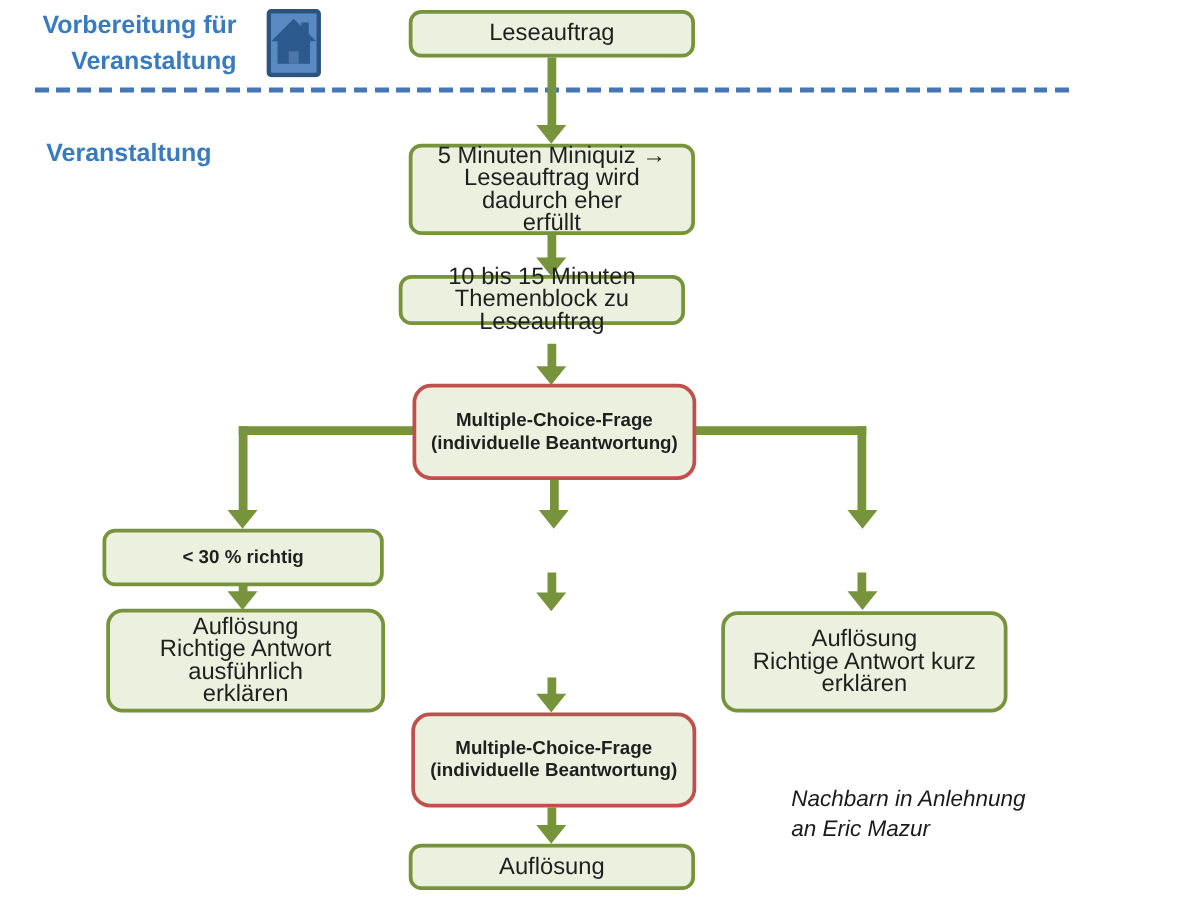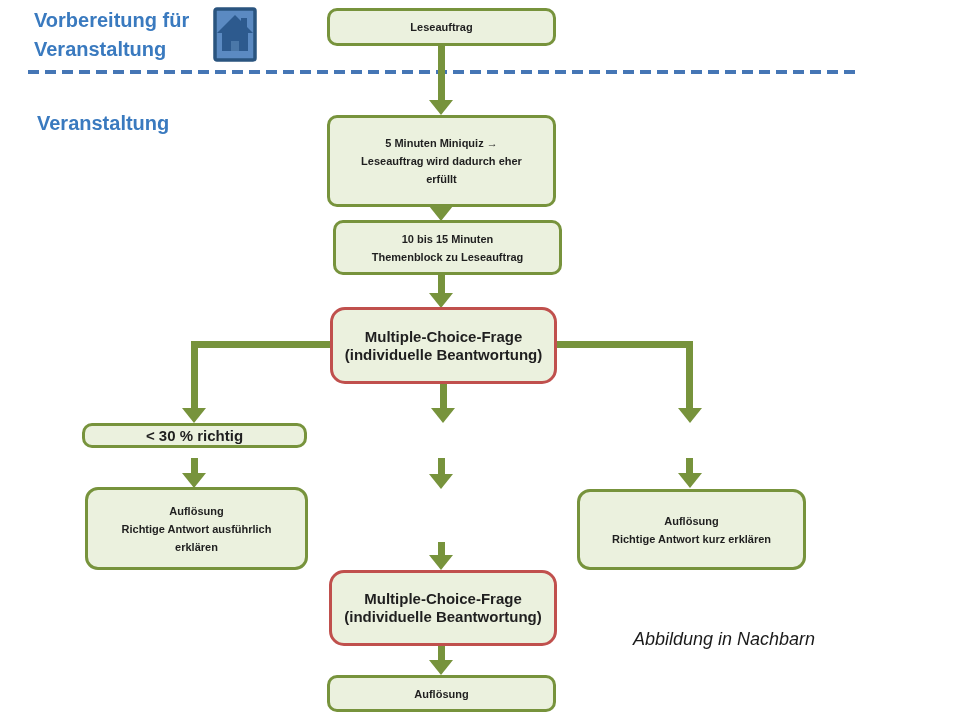--- a/index.html
+++ b/index.html
@@ -1,32 +1,32 @@
 <!DOCTYPE html>
 <html><head>
 <meta charset="utf-8">
 <style>
   html,body { margin:0; padding:0; background:#ffffff; }
   #canvas {
     position:relative; width:960px; height:720px; background:#ffffff;
     font-family:"Liberation Sans", sans-serif; overflow:hidden;
   }
   .section-label {
-    position:absolute; color:#3a7abf; font-weight:bold; font-size:20px; line-height:29px;
+    position:absolute; color:#3a7abf; font-weight:bold; font-size:20px; line-height:29px;text-align:right;
   }
   .dashed-divider {
     position:absolute; left:28px; top:70px; width:830px; height:4px;
     background:repeating-linear-gradient(90deg,#4576b5 0 11px, transparent 11px 17px);
   }
   .node {
     position:absolute; box-sizing:border-box;
     background:#ebf1de; border:3px solid #77933c; border-radius:10px;
     display:flex; align-items:center; justify-content:center;
-    text-align:center; font-size:11px; line-height:18px; color:#1f1f1f;
-    white-space:pre-line; padding:2px 8px;font-weight:bold;
+    text-align:center; font-size:19px; line-height:18px; color:#1f1f1f;
+    white-space:pre-line; padding:2px 8px;
   }
   .node.bold { font-weight:bold; font-size:15px; }
   .node.red { border-color:#c0504d; border-width:3.5px; border-radius:15px; }
   .vline, .hline { position:absolute; background:#77933c; }
   .vline { width:7px; }
   .hline { height:7px; }
   .ahead {
     position:absolute; width:0; height:0;
     border-left:12px solid transparent; border-right:12px solid transparent;
     border-top:15px solid #77933c;
@@ -95,37 +95,37 @@
   <div class="vline" style="left:438px; top:542px; height:14px;"></div>
   <div class="ahead" style="left:429px; top:555px;"></div>
 
   <div class="vline" style="left:438px; top:646px; height:15px;"></div>
   <div class="ahead" style="left:429px; top:660px;"></div>
 
   <div class="node" style="left:327px; top:8px;   width:229px; height:38px;">
     <span>Leseauftrag</span>
   </div>
 
-  <div class="node" style="left:327px; top:115px; width:229px; height:92px;">
+  <div class="node" style="left:327px; top:115px; width:229px; height:73px;">
     <span>5 Minuten Miniquiz →
 Leseauftrag wird dadurch eher
 erfüllt</span>
   </div>
 
-  <div class="node" style="left:333px; top:220px; width:229px; height:55px;">
+  <div class="node" style="left:319px; top:220px; width:229px; height:40px;">
     <span>10 bis 15 Minuten
 Themenblock zu Leseauftrag</span>
   </div>
 
   <div class="node bold red" style="left:330px; top:307px; width:227px; height:77px;">
     <span>Multiple-Choice-Frage
 (individuelle Beantwortung)</span>
   </div>
 
-  <div class="node bold" style="left:82px;  top:423px; width:225px; height:25px;">
+  <div class="node bold" style="left:82px;  top:423px; width:225px; height:46px;">
     <span>&lt; 30 % richtig</span>
   </div>
 
   <div class="node" style="left:85px;  top:487px; width:223px; height:83px; border-radius:13px;">
     <span>Auflösung
 Richtige Antwort ausführlich
 erklären</span>
   </div>
   <div class="node" style="left:577px; top:489px; width:229px; height:81px; border-radius:13px;">
     <span>Auflösung
@@ -135,16 +135,17 @@
   <div class="node bold red" style="left:329px; top:570px; width:228px; height:76px;">
     <span>Multiple-Choice-Frage
 (individuelle Beantwortung)</span>
   </div>
 
   <div class="node" style="left:327px; top:675px; width:229px; height:37px;">
     <span>Auflösung</span>
   </div>
 
   <div class="annotation">
-    <div>Abbildung in Nachbarn</div>
+    <div>Nachbarn in Anlehnung</div>
+    <div>an Eric Mazur</div>
   </div>
 
 </div>
 
 </body></html>

